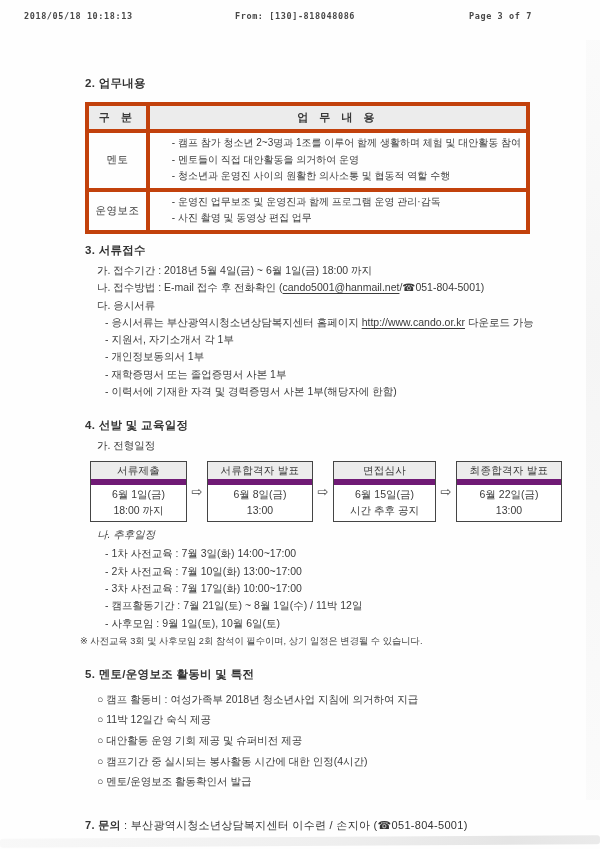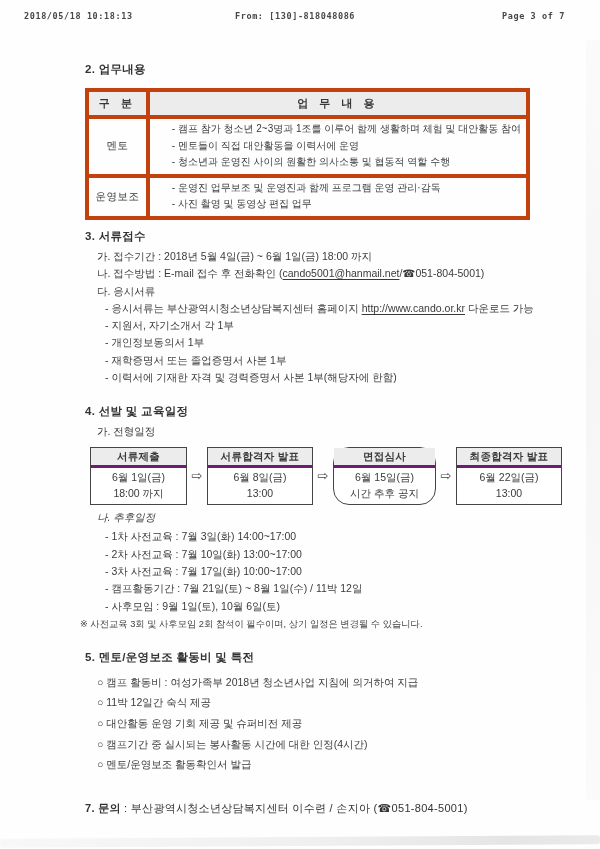--- a/index.html
+++ b/index.html
@@ -13,24 +13,24 @@
     overflow:hidden;
   }
   
   .fax-header {
     position:absolute; top:11px; left:0; right:0; height:14px;
     font-family:"DejaVu Sans Mono",monospace;
     font-size:8.5px; font-weight:bold; color:#474747; letter-spacing:0.6px;
   }
   .fax-header .ts   { position:absolute; left:24px;  }
   .fax-header .from { position:absolute; left:235px; }
-  .fax-header .pg   { position:absolute; left:502px; }
-
-  
-  .content { position:absolute; top:55px; left:85px; width:452px; font-size:10.5px; }
+  .fax-header .pg   { position:absolute; left:469px; }
+
+  
+  .content { position:absolute; top:69px; left:85px; width:452px; font-size:10.5px; }
 
   .sec-title { font-size:11.5px; font-weight:bold; color:#333; letter-spacing:0.3px; }
   .t2 { margin-top:7px; }
   .t3 { margin-top:9px; }
   .t4 { margin-top:18px; }
   .t5 { margin-top:19px; }
   .t6 { margin-top:26px; font-size:11px; }
   .t6 .rest { font-weight:normal; }
 
   .line { line-height:17.3px; white-space:nowrap; }
@@ -52,24 +52,24 @@
     background:#ececec; font-weight:bold; font-size:11px;
     height:21px; letter-spacing:4px; color:#383838;
   }
   td.rowlabel { width:70px; text-align:center; font-size:10.5px; letter-spacing:0.5px; }
   td.items { padding:2px 5px 3px 22px; }
   td.items .line { line-height:16.6px; }
 
   
   .flow { margin-top:6px; margin-left:5px; width:472px; display:flex; align-items:center; }
   .flow-box { border:1.5px solid #454545; text-align:center; font-size:10.5px; background:#fff; }
-  .fb1 { width:95px; } .fb2 { width:104px; } .fb3 { width:101px;border-radius:16px; } .fb4 { width:104px; }
+  .fb1 { width:95px; } .fb2 { width:104px; } .fb3 { width:101px; } .fb4 { width:104px; }
   .flow-box-title {
-    background:#ececec; border-bottom:3px solid #701a75;
-    font-weight:bold; padding:2px 2px 1px; letter-spacing:0.3px;
+    background:#ececec; border-bottom:6px solid #701a75;
+    font-weight:normal; padding:2px 2px 1px; letter-spacing:0.3px;
   }
   .flow-box-body { padding:1px 1px 3px; line-height:16.2px; }
   .flow-arrow { flex:1; text-align:center; font-size:13px; color:#444; }
 
   .note { margin-top:3px; margin-left:-5px; font-size:9.3px; color:#3e3e3e; }
 
   .benefit-list .line { line-height:20.6px; }
   .sched-list { margin-top:2px; }
 
   
@@ -104,21 +104,21 @@
         <tr>
           <th>구 분</th>
           <th>업 무 내 용</th>
         </tr>
       </thead>
       <tbody>
         <tr>
           <td class="rowlabel">멘토</td>
           <td class="items">
             <div class="line">- 캠프 참가 청소년 2~3명과 1조를 이루어 함께 생활하며 체험 및 대안활동 참여</div>
-            <div class="line">- 멘토들이 직접 대안활동을 이력서에 운영</div>
+            <div class="line">- 멘토들이 직접 대안활동을 의거하여 운영</div>
             <div class="line">- 청소년과 운영진 사이의 원활한 의사소통 및 협동적 역할 수행</div>
           </td>
         </tr>
         <tr>
           <td class="rowlabel">운영보조</td>
           <td class="items">
             <div class="line">- 운영진 업무보조 및 운영진과 함께 프로그램 운영 관리·감독</div>
             <div class="line">- 사진 촬영 및 동영상 편집 업무</div>
           </td>
         </tr>

